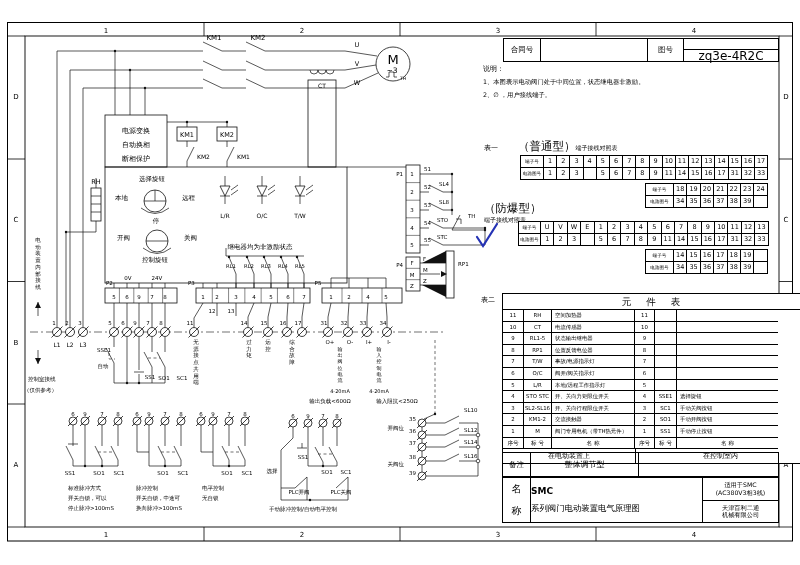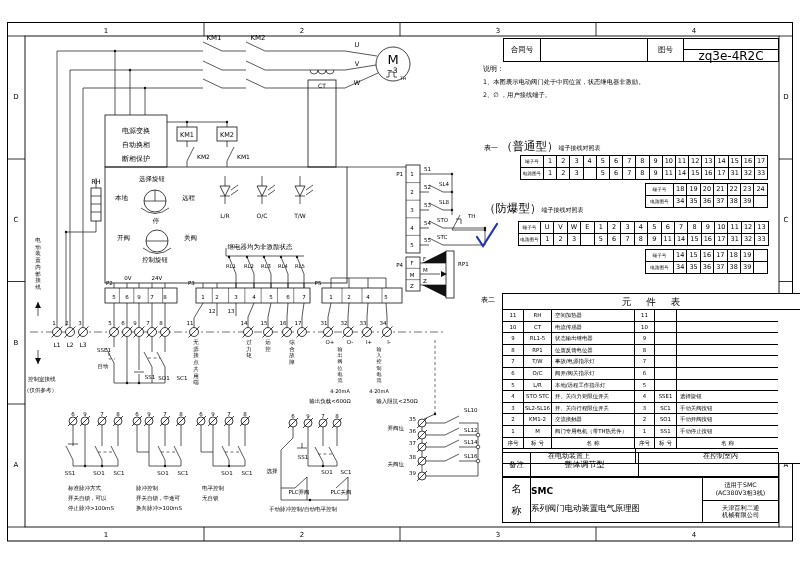--- a/index.html
+++ b/index.html
@@ -15,22 +15,22 @@
   .tb .c4{width:94px;border-right:none;display:flex;flex-direction:column;}
   .tb .c4 .r1{height:11px;border-bottom:1px solid #000;}
   .tb .c4 .r2{height:11px;display:flex;align-items:center;justify-content:center;font-weight:normal;font-size:12px;}
   
   .notes{left:483px;top:64px;width:300px;}
   .notes .hd{font-size:7px;}
   .note{font-size:6.3px;margin-top:4px;white-space:nowrap;}
   .note.n3{font-size:8px;margin-top:5px;}
   
   .thead{display:flex;align-items:baseline;}
-  .th1{left:484px;top:139px;} .th2{left:484px;top:201px;}
-  .thead .ref{font-size:7px;margin-right:3px;}
+  .th1{left:484px;top:139px;} .th2{left:484px;top:201px;flex-direction:column;}
+  .thead .ref{font-size:7px;margin-right:20px;}
   .thead .typ{font-size:11.5px;}
   .thead .sub{font-size:6px;}
   
   .tgrid{display:grid;border-top:1px solid #000;border-left:1px solid #000;background:#fff;}
   .tc{height:11px;line-height:11px;font-size:6.5px;text-align:center;border-right:1px solid #000;border-bottom:1px solid #000;overflow:hidden;}
   .tc.lab{font-size:4.6px;}
   #t1a{left:520px;top:155px;grid-template-columns:23px repeat(17,13.2px);}
   #t1b{left:645px;top:183px;grid-template-columns:28px repeat(7,13.4px);}
   #t2a{left:518px;top:221px;grid-template-columns:22px repeat(17,13.4px);}
   #t2b{left:645px;top:249px;grid-template-columns:28px repeat(7,13.4px);}

